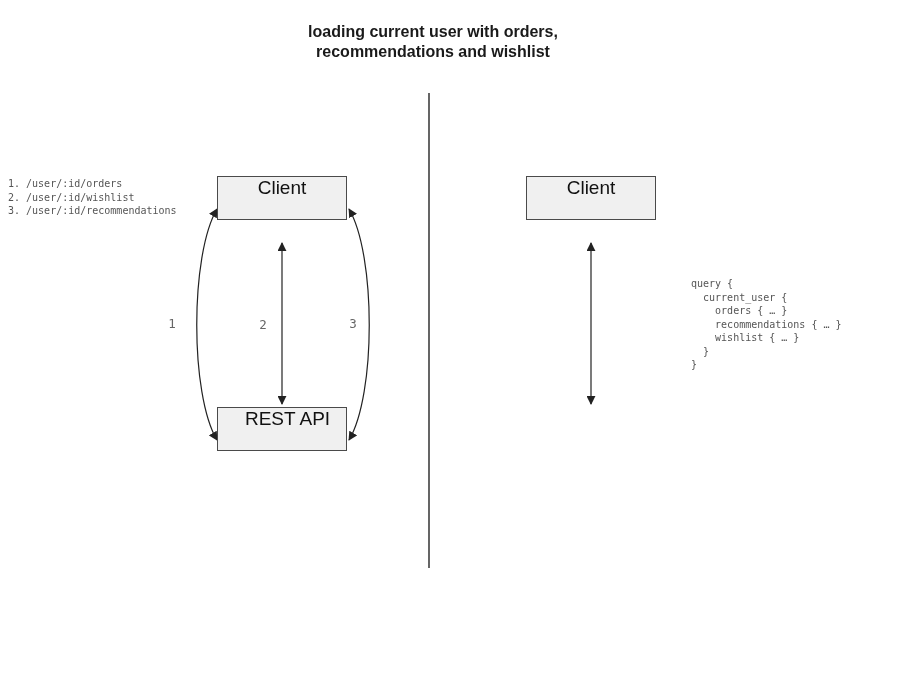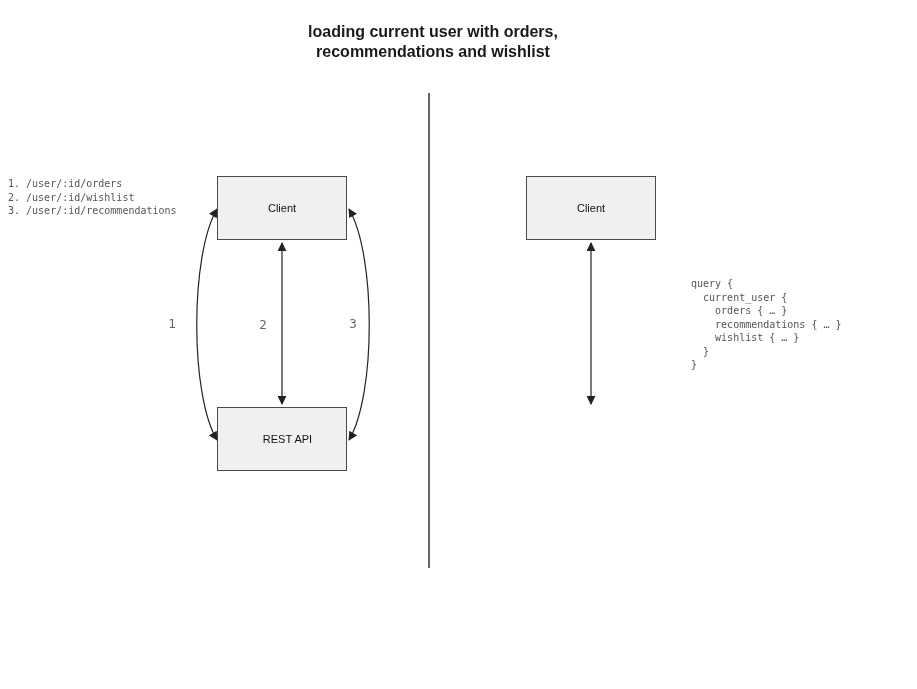--- a/index.html
+++ b/index.html
@@ -31,28 +31,28 @@
     position: absolute;
     top: 0;
     left: 0;
     width: 917px;
     height: 689px;
     pointer-events: none;
   }
   .node {
     position: absolute;
     width: 130px;
-    height: 64px;
+    height: 44px;
     background: #f0f0f0;
     border: 1.5px solid #4a4a4a;
     box-sizing: border-box;
     display: flex;
-    align-items: center;
+    align-items: flex-start;
     justify-content: center;
-    font-size: 11px;
+    font-size: 19px;
     color: #111111;
   }
   .code {
     position: absolute;
     margin: 0;
     font-family: "DejaVu Sans Mono", monospace;
     font-size: 10px;
     line-height: 13.5px;
     color: #555555;
     white-space: pre;

